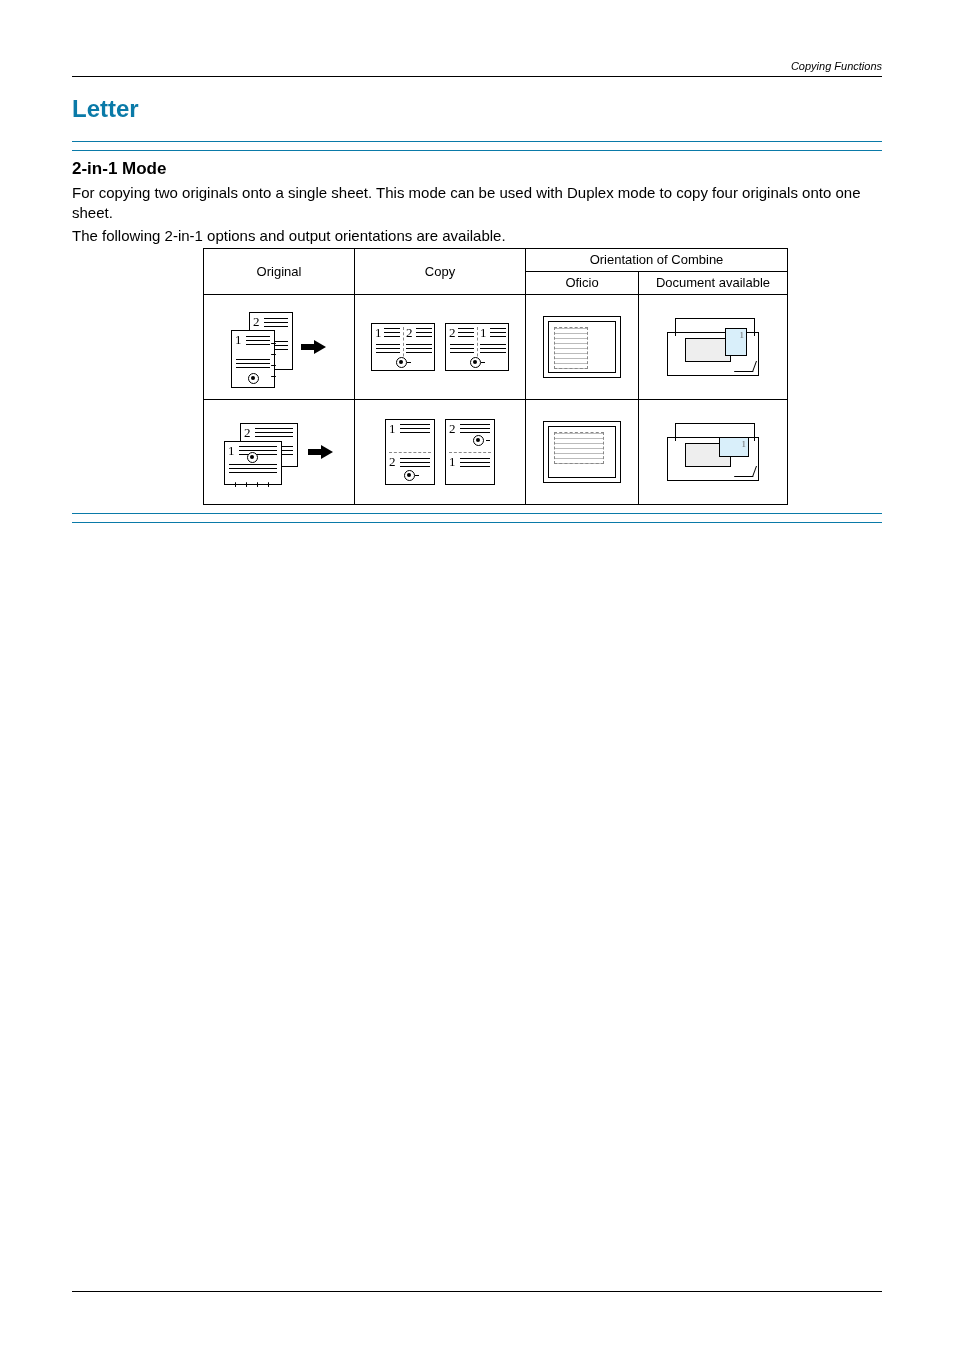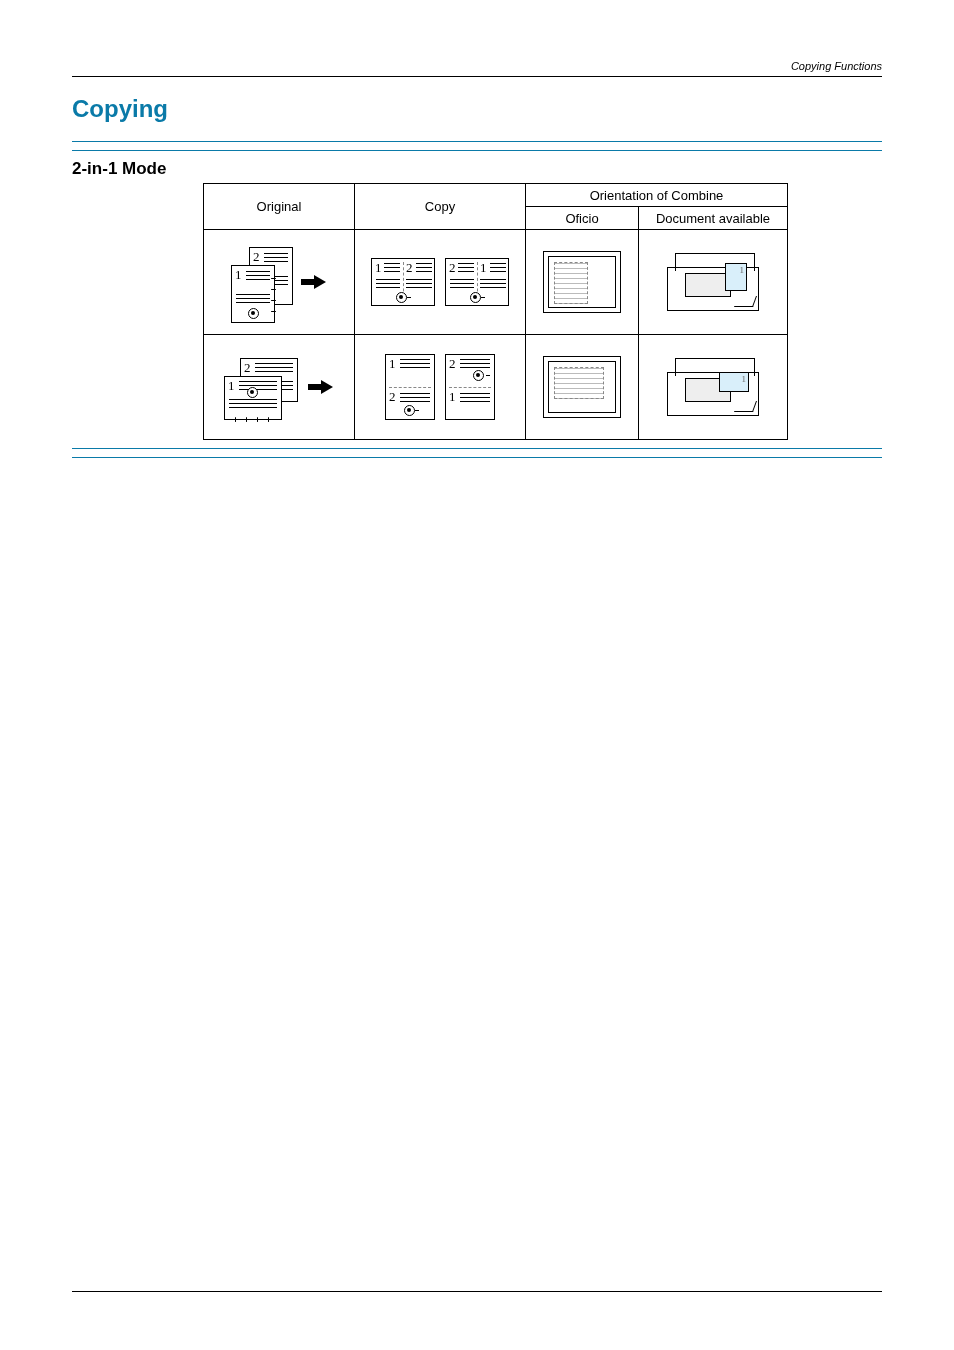--- a/index.html
+++ b/index.html
@@ -335,27 +335,29 @@
 
 </style>
 </head>
 <body>
 
 <div class="page">
 
   <div class="running-head">Copying Functions</div>
   <hr class="head-rule">
 
-  <div class="h1">Copying</div>
+  <div class="h1">Letter</div>
 
 
   <hr class="note-rule">
   <hr class="note-rule">
 
   <div class="h2">2-in-1 Mode</div>
+  <p class="body-text" style="margin-bottom:2px">For copying two originals onto a single sheet. This mode can be used with Duplex mode to copy four originals onto one sheet.</p>
+  <p class="body-text" style="margin-bottom:2px">The following 2-in-1 options and output orientations are available.</p>
 
   <table class="opt-table">
     <tbody>
         <tr>
       <th class="col-orig" rowspan="2">Original</th>
       <th class="col-copy" rowspan="2">Copy</th>
       <th class="col-orient" colspan="2">Orientation of Combine</th>
     </tr>
     <tr>
       <th class="sub-platen">Oficio</th>

